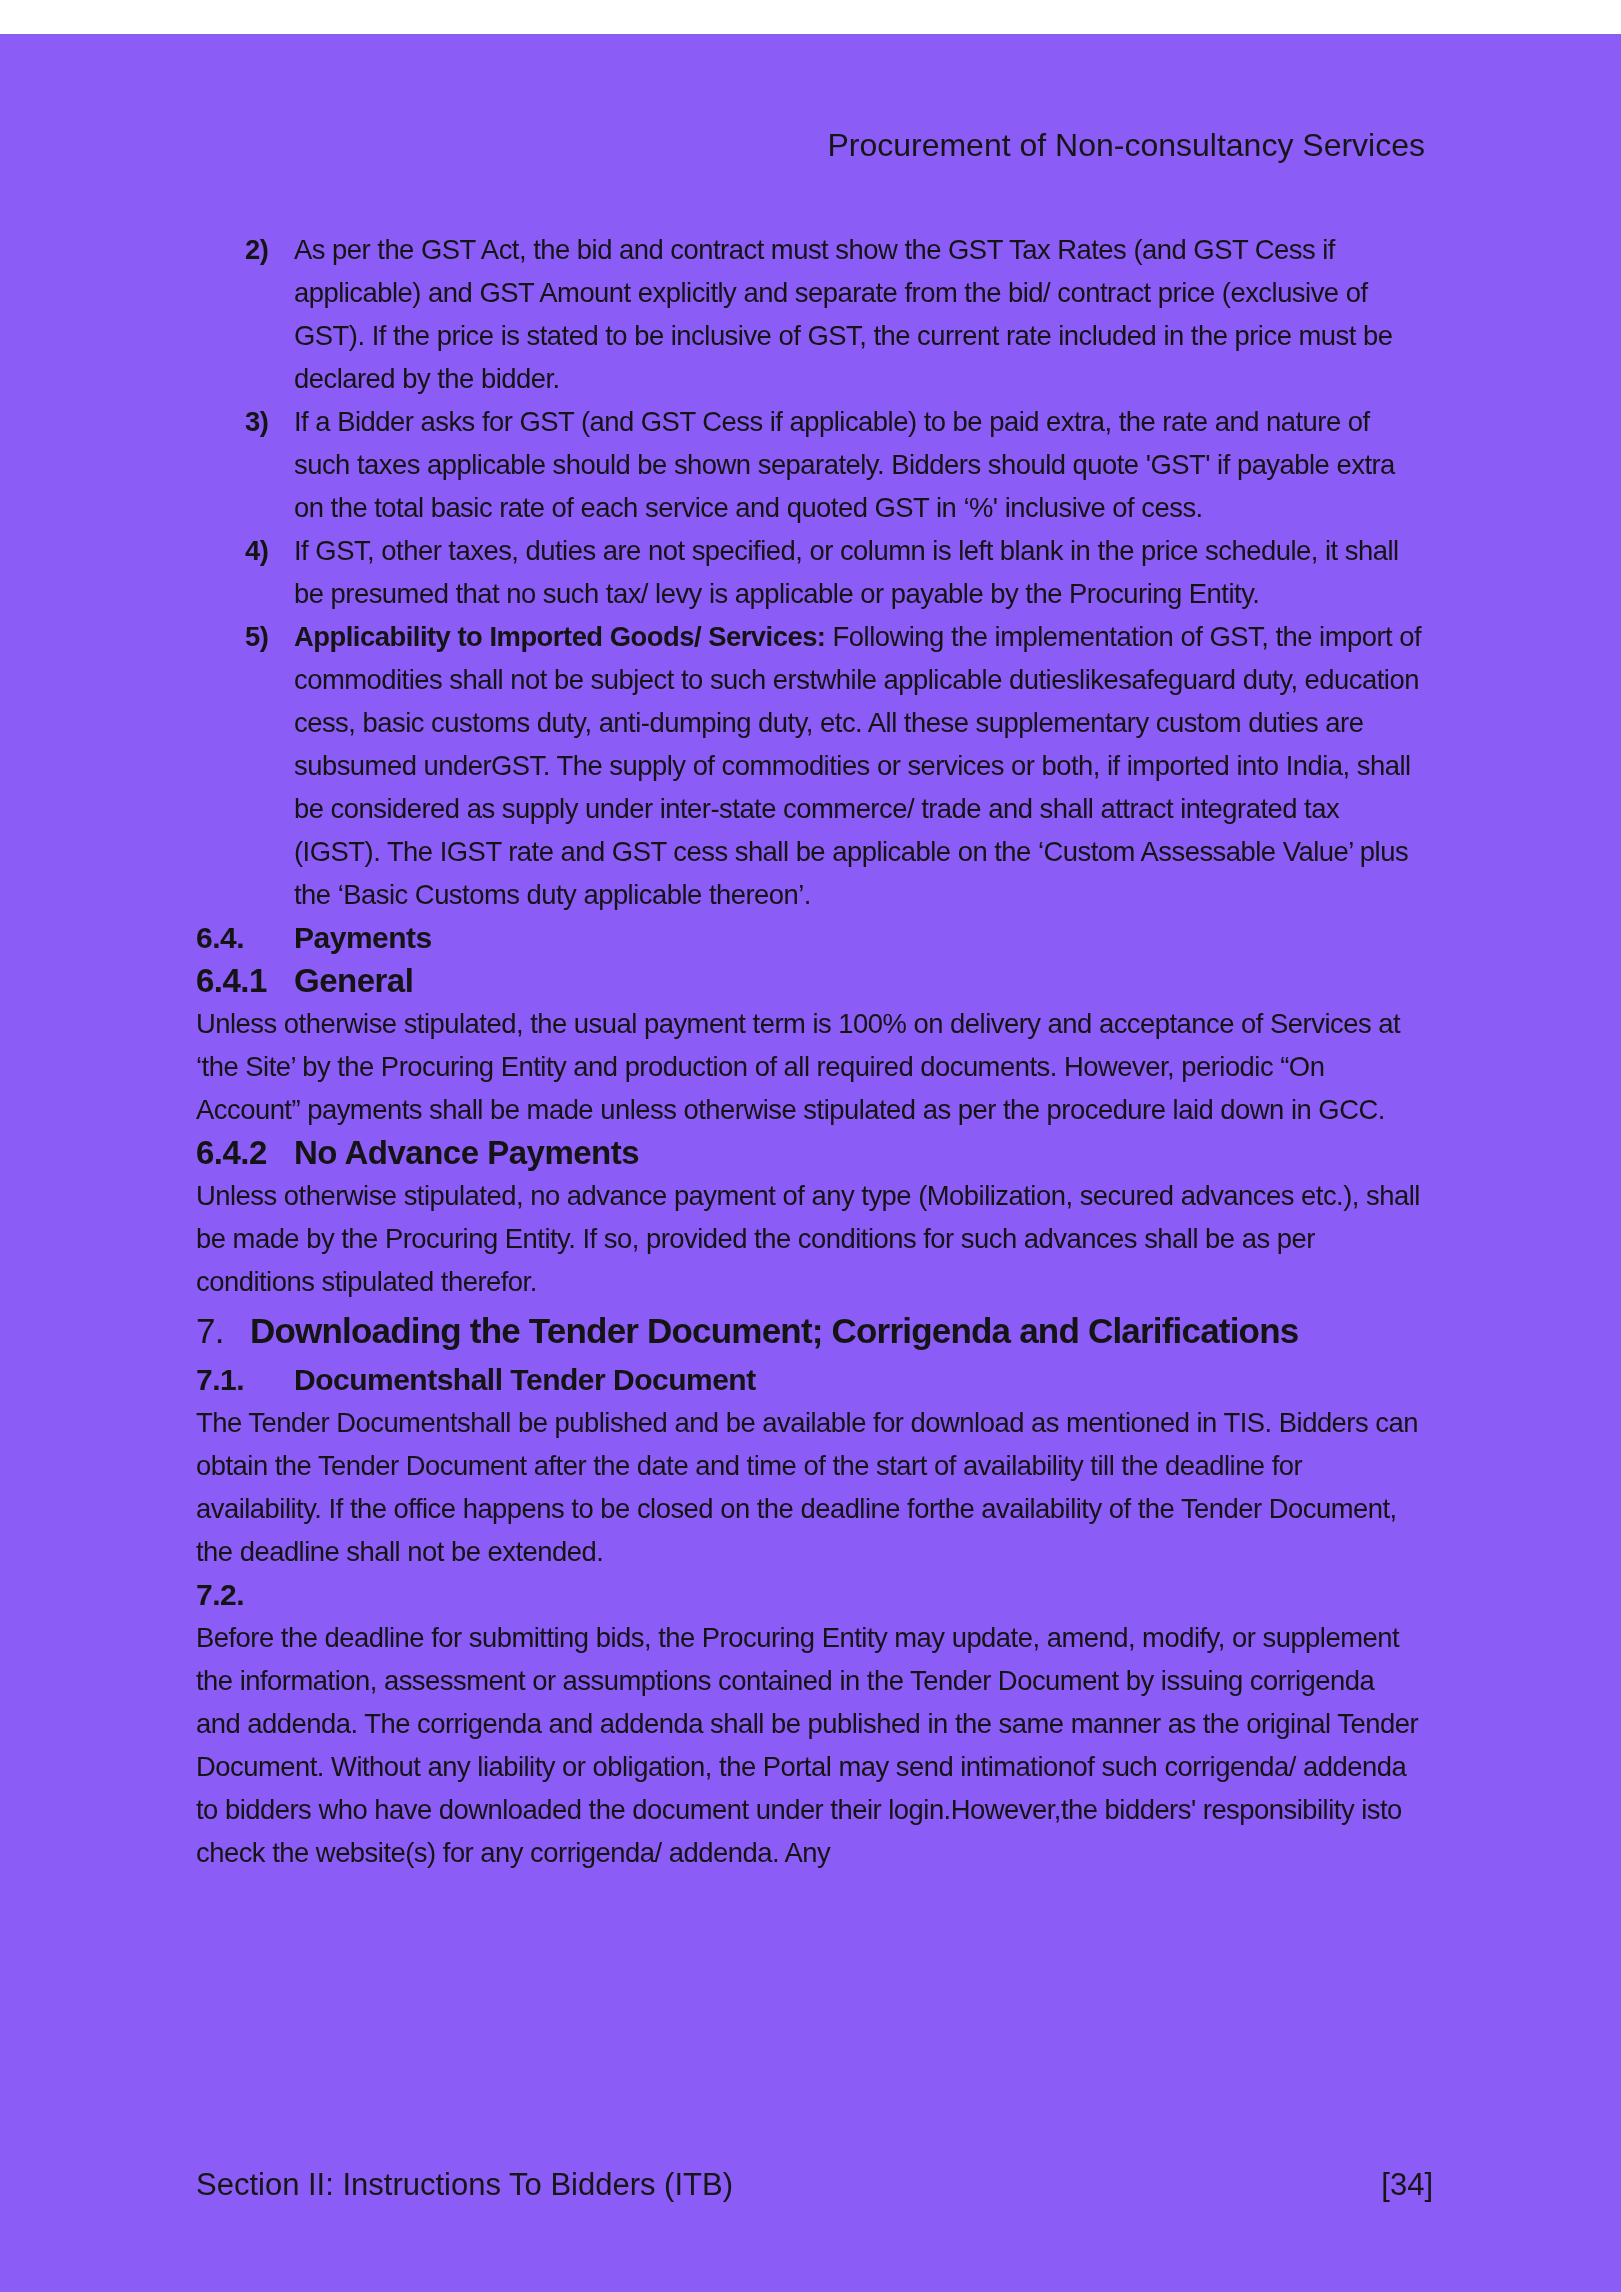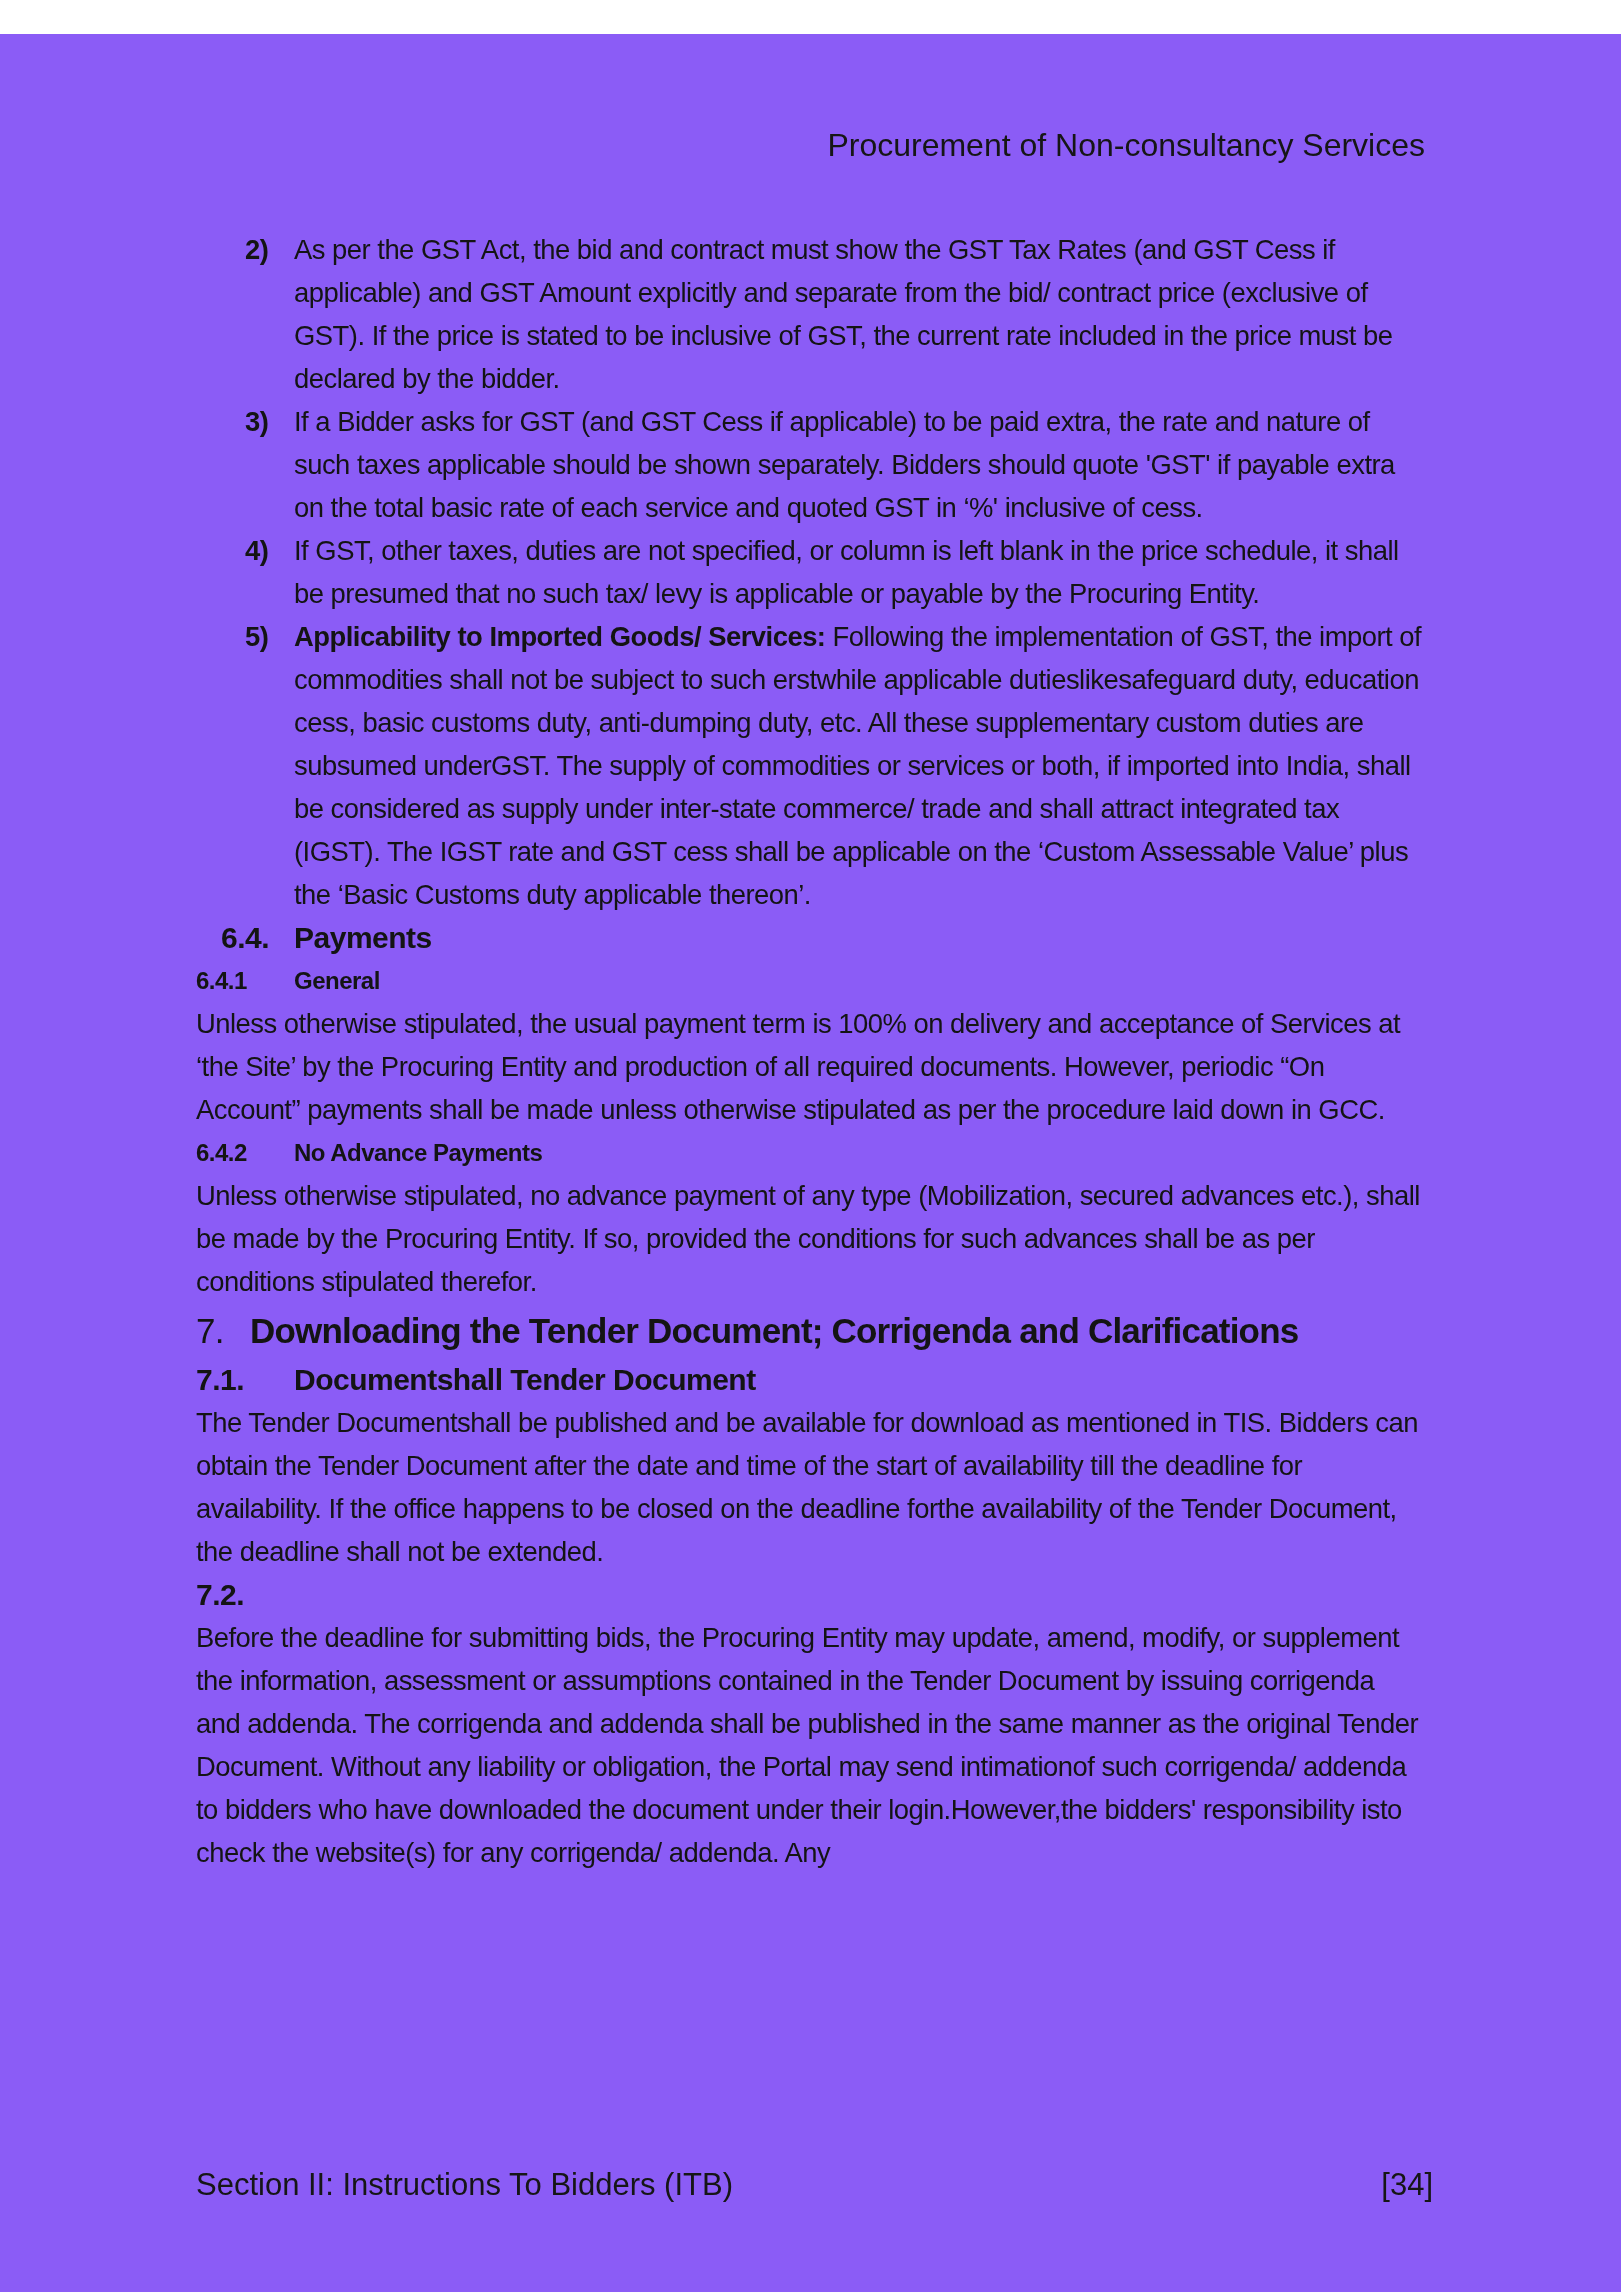--- a/index.html
+++ b/index.html
@@ -47,35 +47,35 @@
   .h2{
     display:flex;
     font-size:30px;
     line-height:43px;
     font-weight:bold;
     letter-spacing:-0.5px;
   }
   .h2 .hnum{flex:0 0 98px;}
   .h3{
     display:flex;
-    font-size:24px;
+    font-size:33px;
     line-height:43px;
     font-weight:bold;
     letter-spacing:-0.5px;
   }
   .h3 .hnum{flex:0 0 98px;}
   .h1{
     display:flex;
     font-size:35px;
     line-height:55px;
     font-weight:bold;
     letter-spacing:-0.8px;
   }
   .h1 .hnum{flex:0 0 54px;font-weight:400;}
-  .mt-payments{margin-top:27.4px;text-align:center;}
+  .mt-payments{margin-top:27.4px;}
   .mt-general{margin-top:29px;}
   .mt-p-general{margin-top:27.4px;}
   .mt-noadv{margin-top:31px;}
   .mt-p-noadv{margin-top:23.5px;}
   .mt-chapter{margin-top:27.4px;}
   .mt-downloading{margin-top:19.6px;align-items:center;}
   .mt-p-downloading{margin-top:25.5px;}
   .mt-corrigenda{margin-top:21.6px;}
   .mt-p-corrigenda{margin-top:33px;}
   .page-footer{

